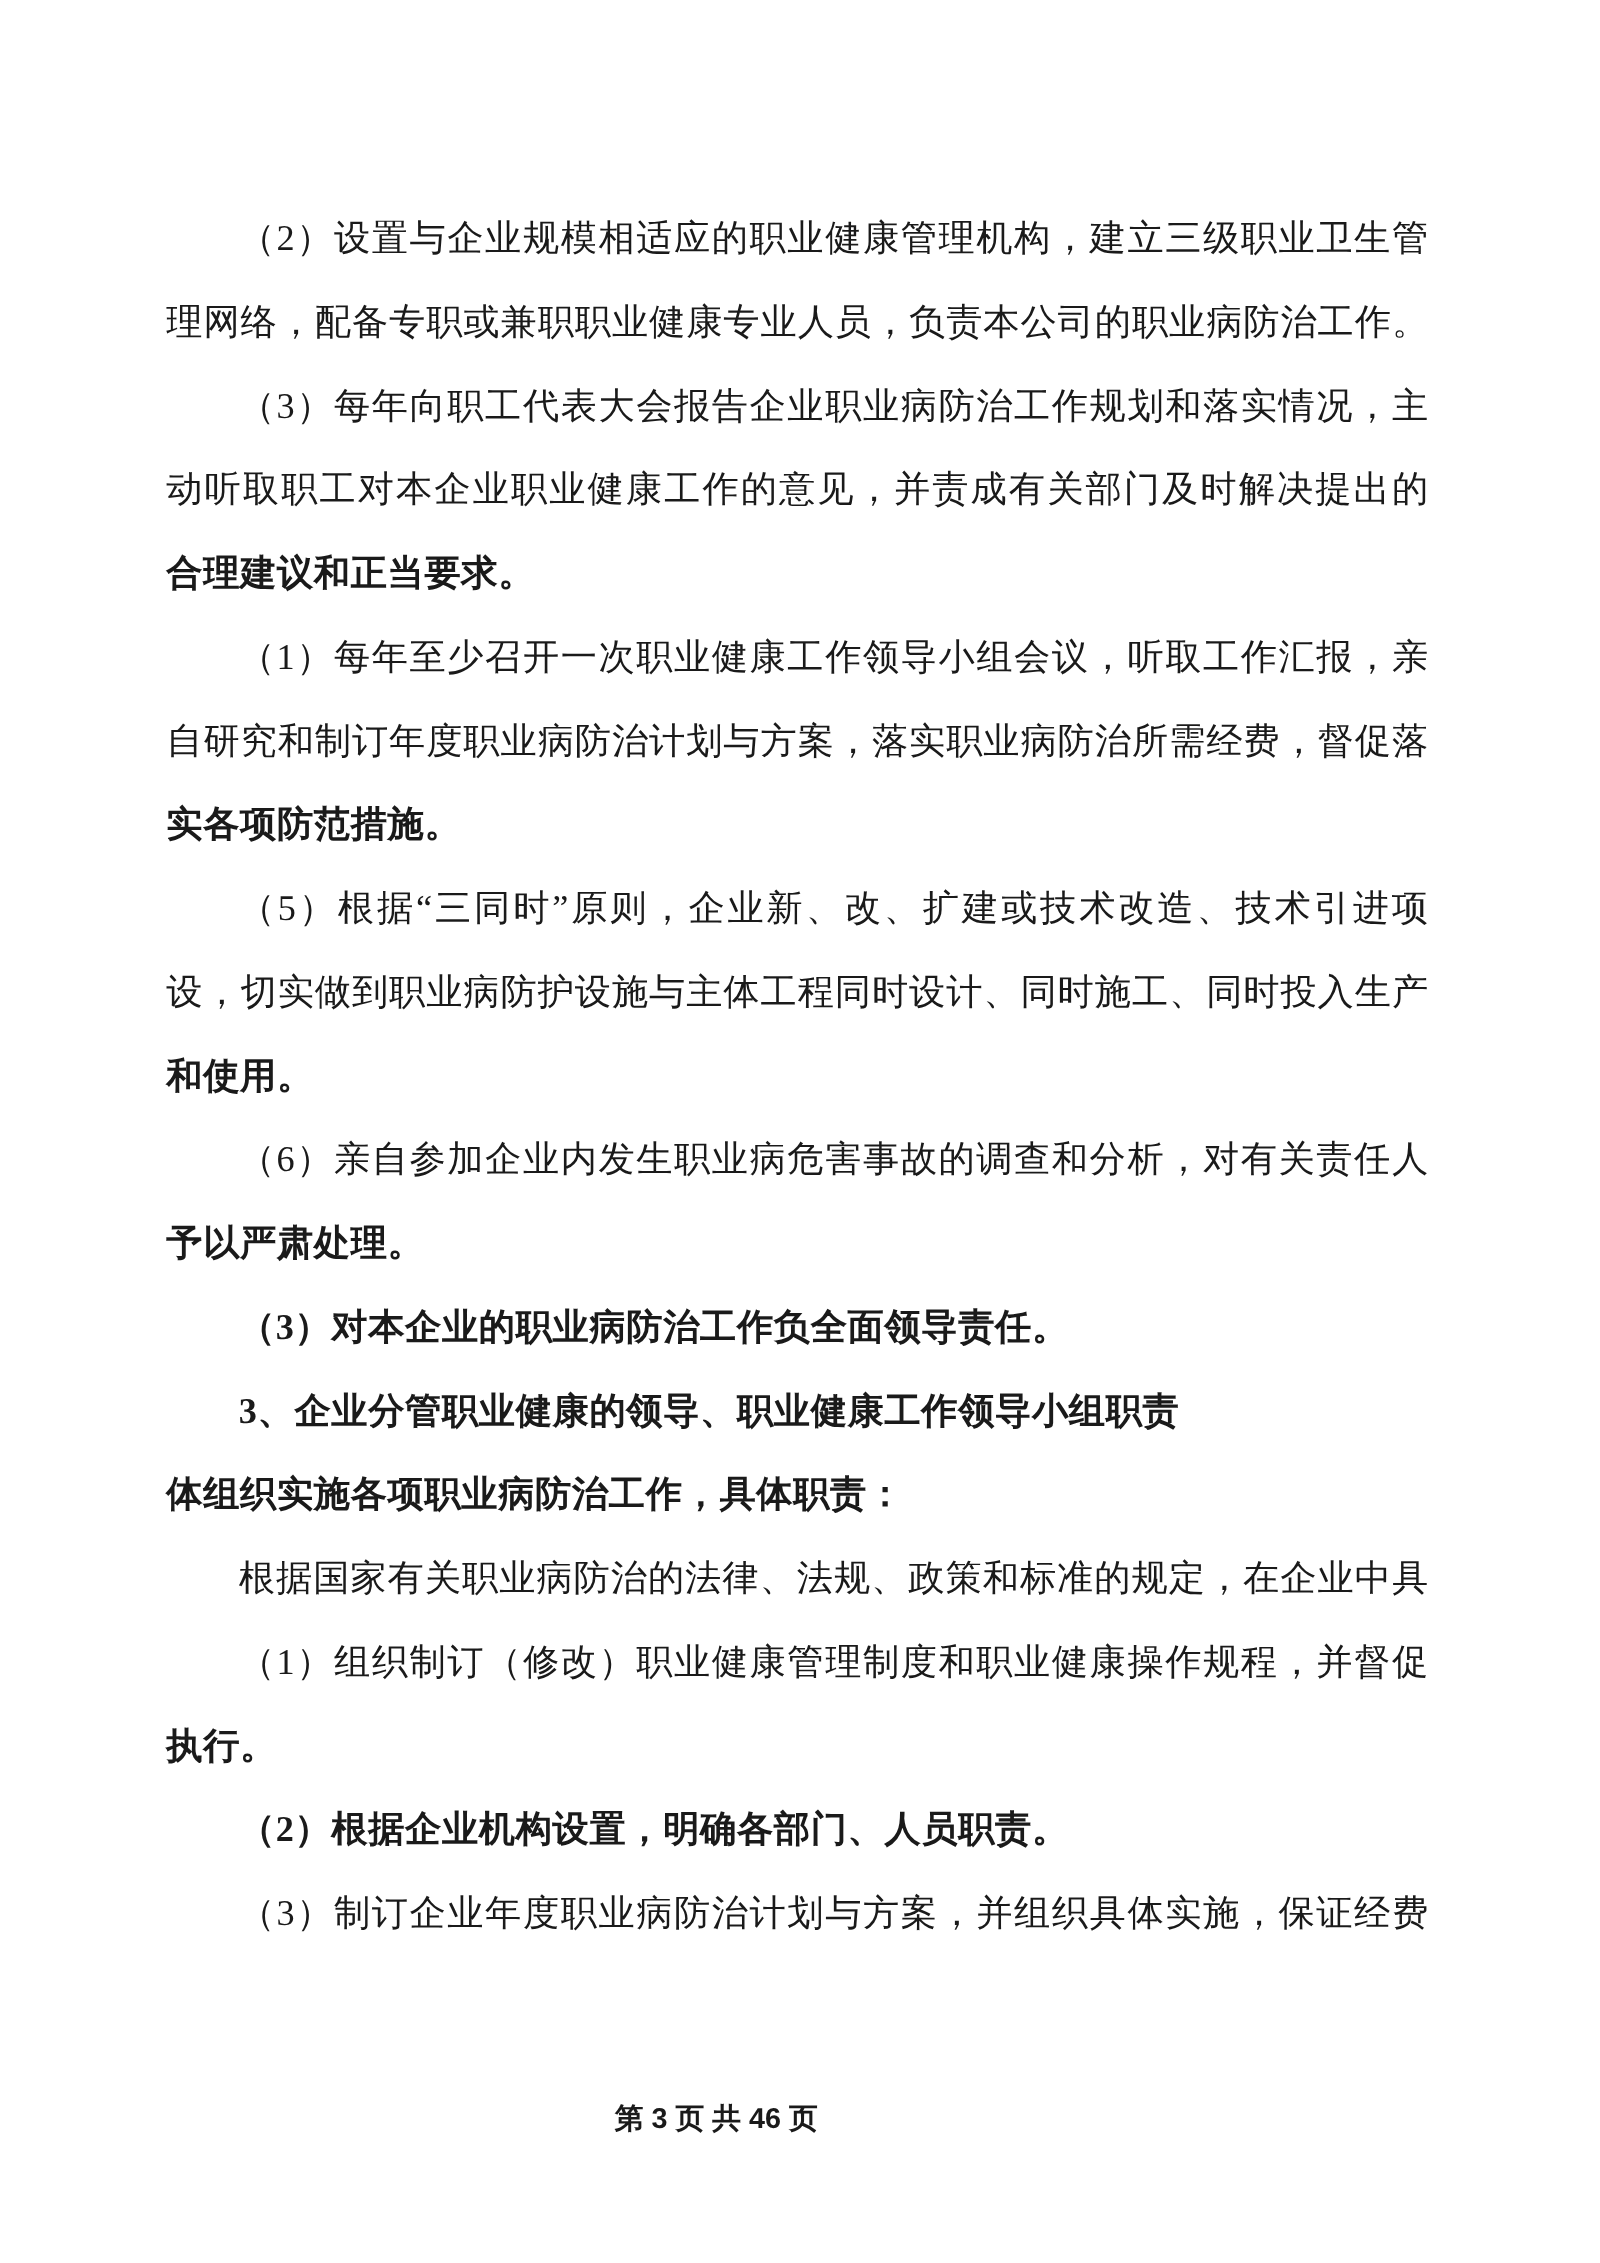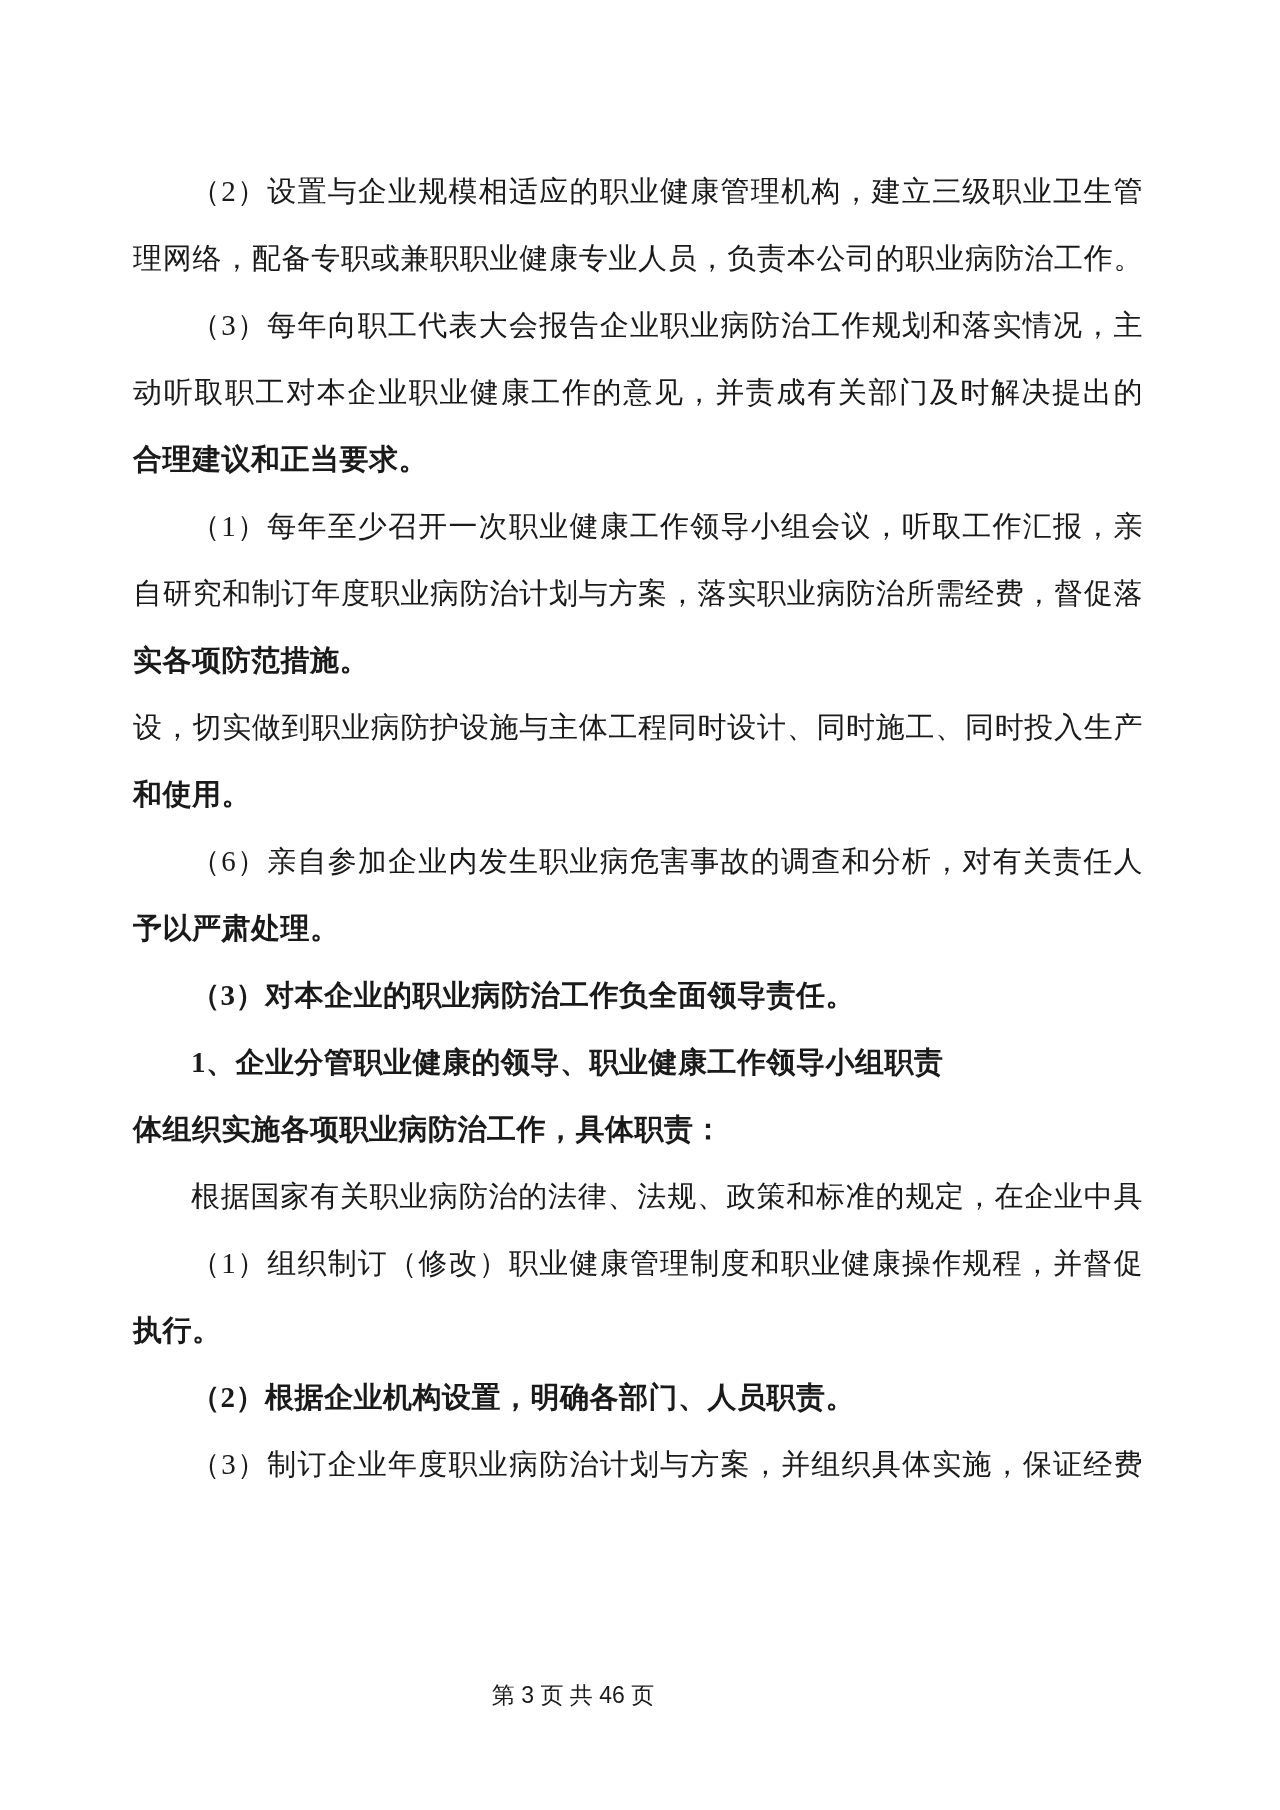--- a/index.html
+++ b/index.html
@@ -38,44 +38,45 @@
   }
   .line.indent {
     text-indent: 58px;
   }
   .footer {
     position: absolute;
     left: 573px;
     top: 1695px;
     transform: translate(-50%, -50%);
     font-family: "Liberation Sans", "DejaVu Sans", sans-serif;
-    font-weight: 400;
+    font-weight: 700;
     font-size: 23px;
     white-space: nowrap;
   }
 </style>
 </head>
 <body>
 
 <div class="page">
   <div class="doc-body">
       <div class="line indent">（2）设置与企业规模相适应的职业健康管理机构，建立三级职业卫生管</div>
       <div class="line">理网络，配备专职或兼职职业健康专业人员，负责本公司的职业病防治工作。</div>
       <div class="line indent">（3）每年向职工代表大会报告企业职业病防治工作规划和落实情况，主</div>
       <div class="line">动听取职工对本企业职业健康工作的意见，并责成有关部门及时解决提出的</div>
       <div class="line no-stretch">合理建议和正当要求。</div>
       <div class="line indent">（1）每年至少召开一次职业健康工作领导小组会议，听取工作汇报，亲</div>
       <div class="line">自研究和制订年度职业病防治计划与方案，落实职业病防治所需经费，督促落</div>
       <div class="line no-stretch">实各项防范措施。</div>
+      <div class="line indent">（5）根据“三同时”原则，企业新、改、扩建或技术改造、技术引进项</div>
       <div class="line">设，切实做到职业病防护设施与主体工程同时设计、同时施工、同时投入生产</div>
       <div class="line no-stretch">和使用。</div>
       <div class="line indent">（6）亲自参加企业内发生职业病危害事故的调查和分析，对有关责任人</div>
       <div class="line no-stretch">予以严肃处理。</div>
       <div class="line indent no-stretch">（3）对本企业的职业病防治工作负全面领导责任。</div>
-      <div class="line indent no-stretch">1、企业分管职业健康的领导、职业健康工作领导小组职责</div>
+      <div class="line indent no-stretch">3、企业分管职业健康的领导、职业健康工作领导小组职责</div>
       <div class="line no-stretch">体组织实施各项职业病防治工作，具体职责：</div>
       <div class="line indent">根据国家有关职业病防治的法律、法规、政策和标准的规定，在企业中具</div>
       <div class="line indent">（1）组织制订（修改）职业健康管理制度和职业健康操作规程，并督促</div>
       <div class="line no-stretch">执行。</div>
       <div class="line indent no-stretch">（2）根据企业机构设置，明确各部门、人员职责。</div>
       <div class="line indent">（3）制订企业年度职业病防治计划与方案，并组织具体实施，保证经费</div>
     </div>
   <div class="footer">第 3 页 共 46 页</div>
 </div>
 

